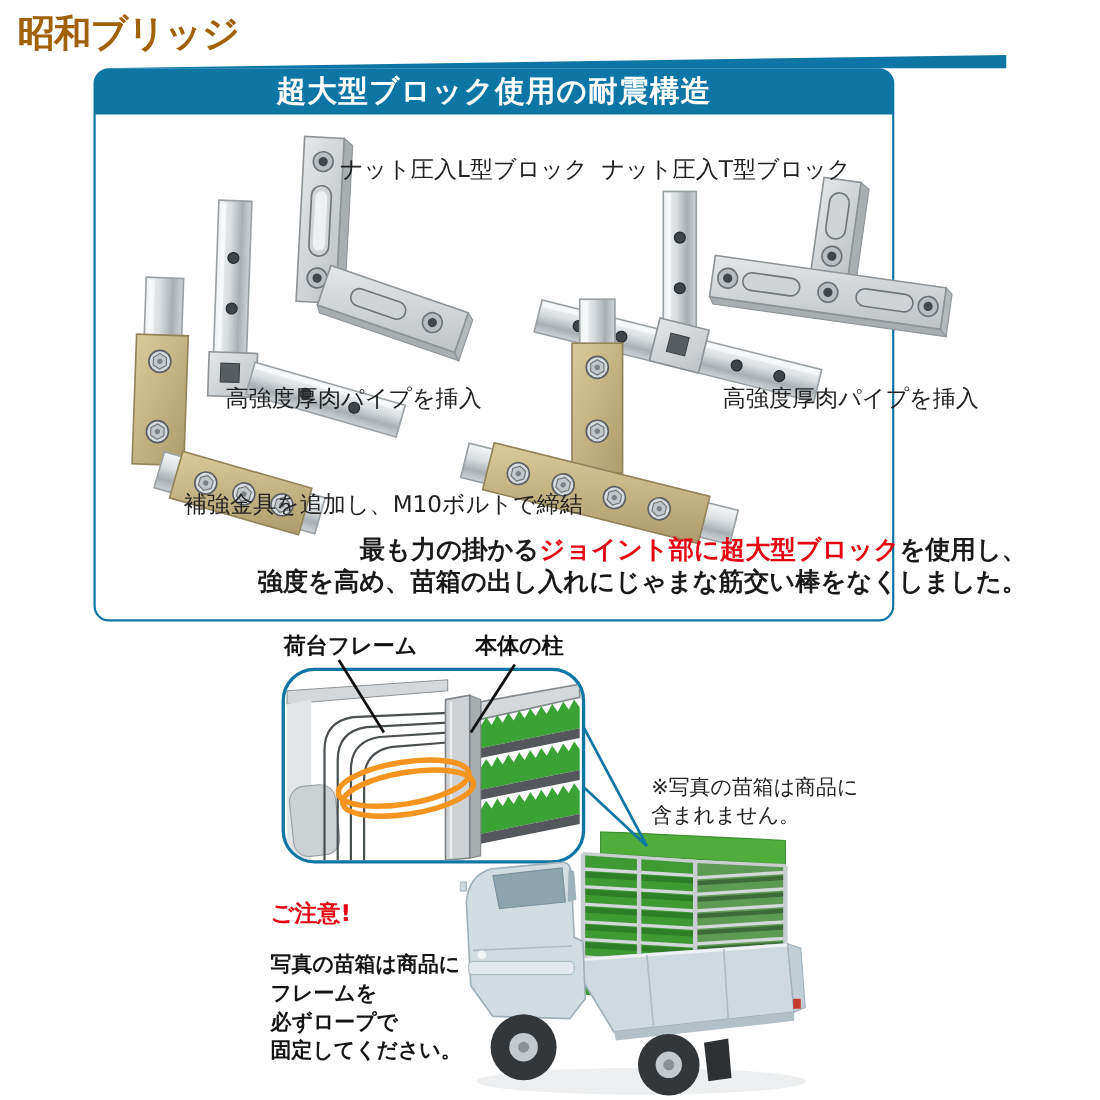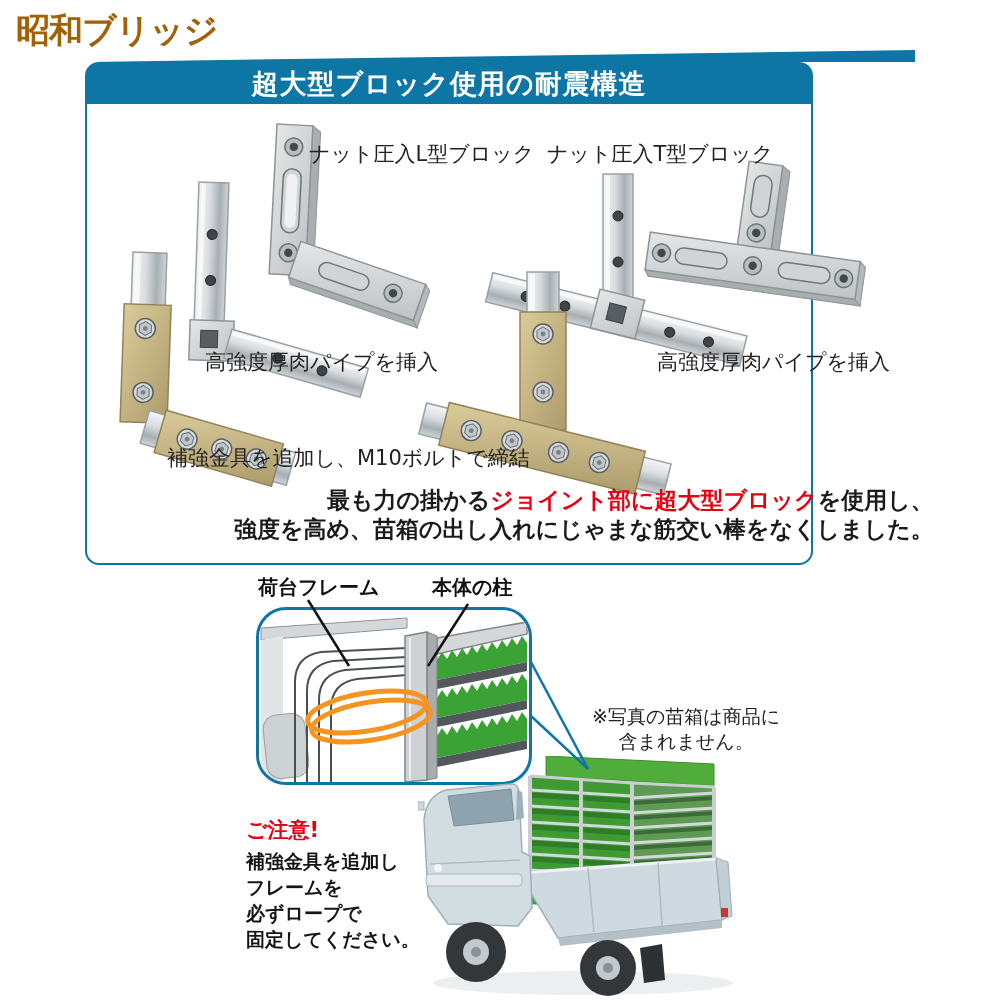--- a/index.html
+++ b/index.html
@@ -28,24 +28,24 @@
   #label-reinforce{left:80px;top:380px;}
   #caption{position:absolute;left:147px;top:422px;font-size:23px;font-weight:700;line-height:29px;color:#1a1a1a;white-space:nowrap;text-align:right;}
   #caption .red{color:#e50012;}
   
   #diagram-box{left:256px;top:607px;width:276px;height:178px;background:#fff;
     border:3px solid #0e76a4;border-radius:30px;box-sizing:border-box;overflow:hidden;}
   .dlabel{font-size:20px;font-weight:700;color:#111;white-space:nowrap;}
   #label-frame{left:258px;top:574px;}
   #label-pillar{left:432px;top:574px;}
   
-  #note{left:592px;top:704px;font-size:19px;font-weight:500;line-height:25px;color:#222;text-align:center;}
+  #note{left:592px;top:704px;font-size:19px;font-weight:500;line-height:25px;color:#222;}
   #note .in{}
   #caution{left:246px;top:816px;}
-  #caution-title{color:#e50012;font-size:21px;font-weight:800;margin-bottom:4px;}
+  #caution-title{color:#e50012;font-size:21px;font-weight:800;margin-bottom:20px;}
   .caution-line{font-size:19px;font-weight:600;line-height:26px;color:#151515;white-space:nowrap;}
   #truck{left:418px;top:756px;}
   #overlay{left:0;top:0;pointer-events:none;}
 </style>
 </head>
 <body>
 
 <div class="abs" id="logo">昭和ブリッジ</div>
 
 <svg class="abs" id="swoosh" width="830" height="13">
@@ -231,21 +231,21 @@
   </svg>
 </div>
 
 <div class="abs" id="note">
   <div>※写真の苗箱は商品に</div>
   <div class="in">含まれません。</div>
 </div>
 
 <div class="abs" id="caution">
   <div id="caution-title">ご注意!</div>
-  <div class="caution-line">補強金具を追加し</div>
+  <div class="caution-line">写真の苗箱は商品に</div>
   <div class="caution-line">フレームを</div>
   <div class="caution-line">必ずロープで</div>
   <div class="caution-line">固定してください。</div>
 </div>
 
 <svg class="abs" id="truck" width="330" height="244" viewBox="0 0 330 244">
   <ellipse cx="165" cy="227" rx="150" ry="12" fill="#eceeef"></ellipse>
 
   <polygon points="128,0 296,8 296,30 128,20" fill="#50ad3c" stroke="#3d8f2e" stroke-width="1"></polygon>
   <polygon points="112,20 214,27 214,158 112,148" fill="#3f9a33"></polygon>

